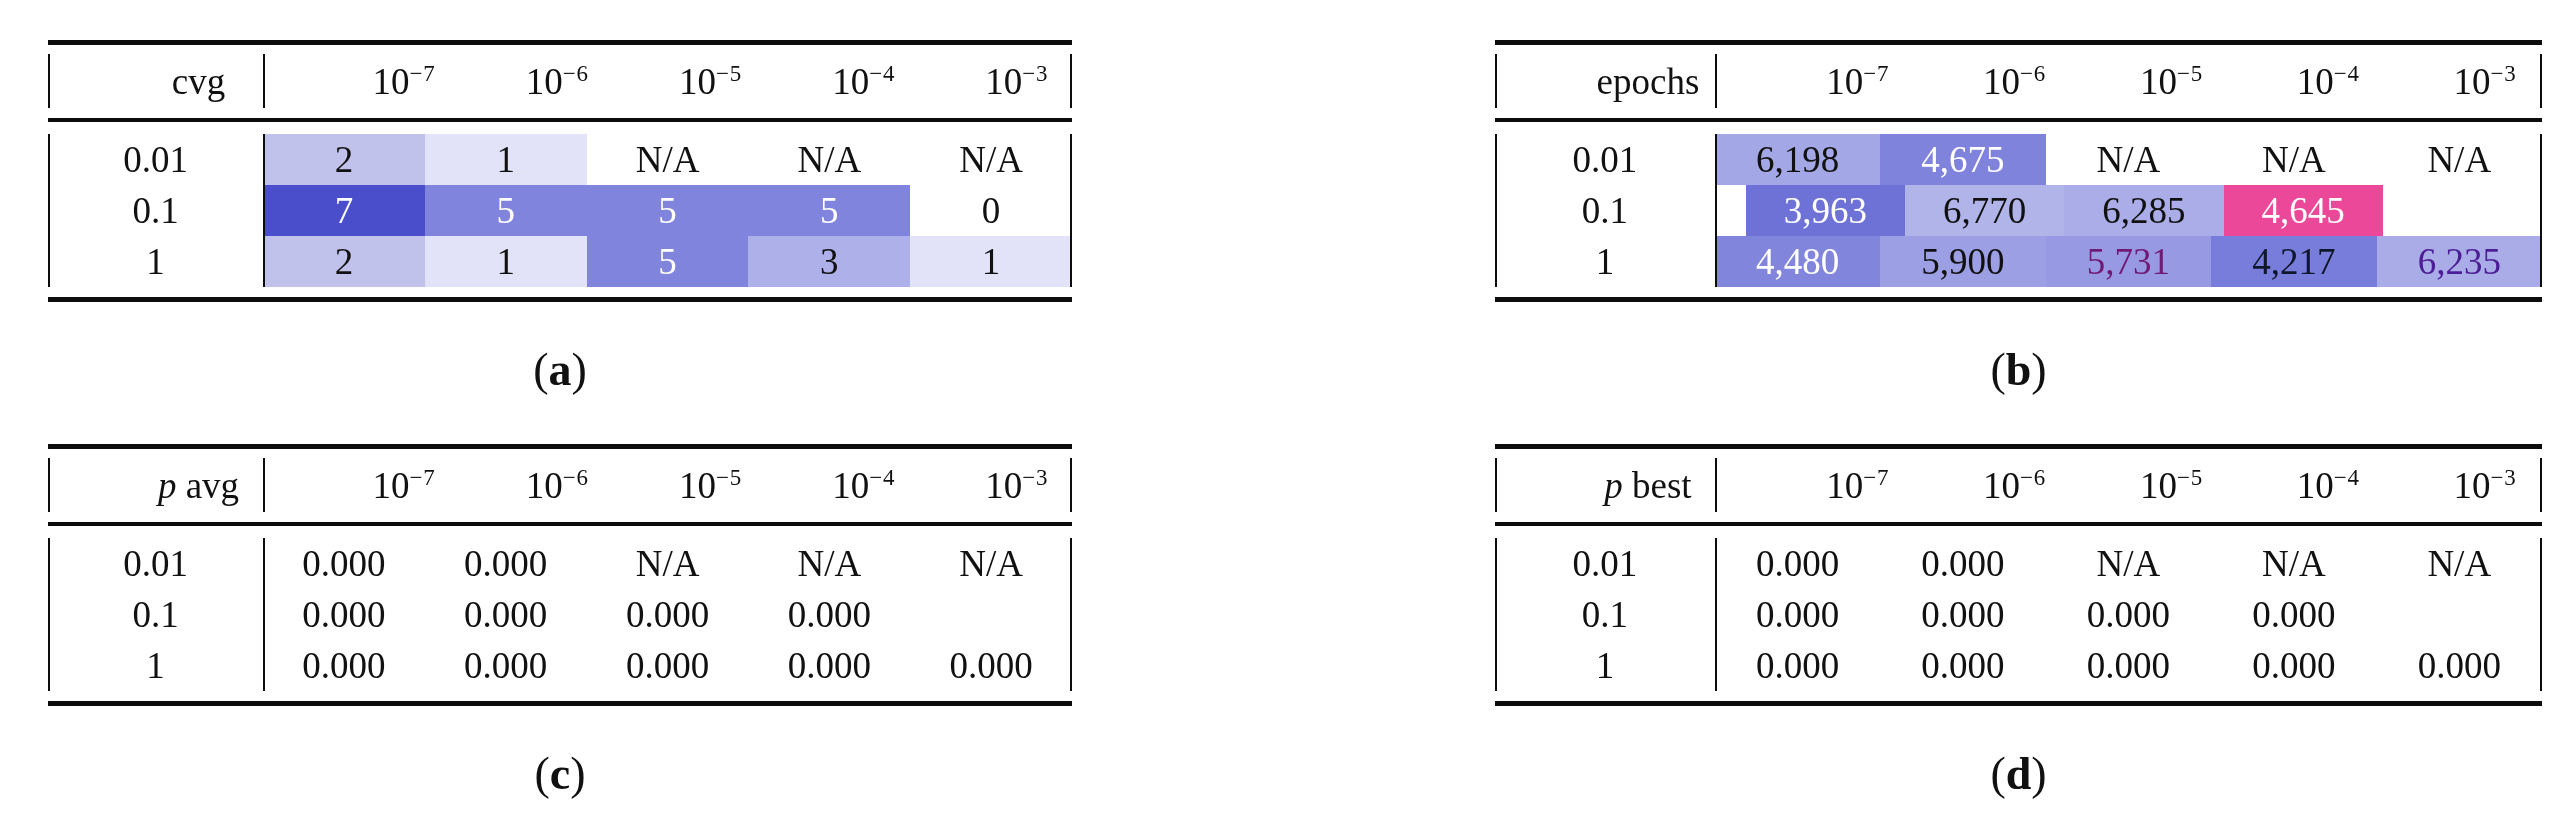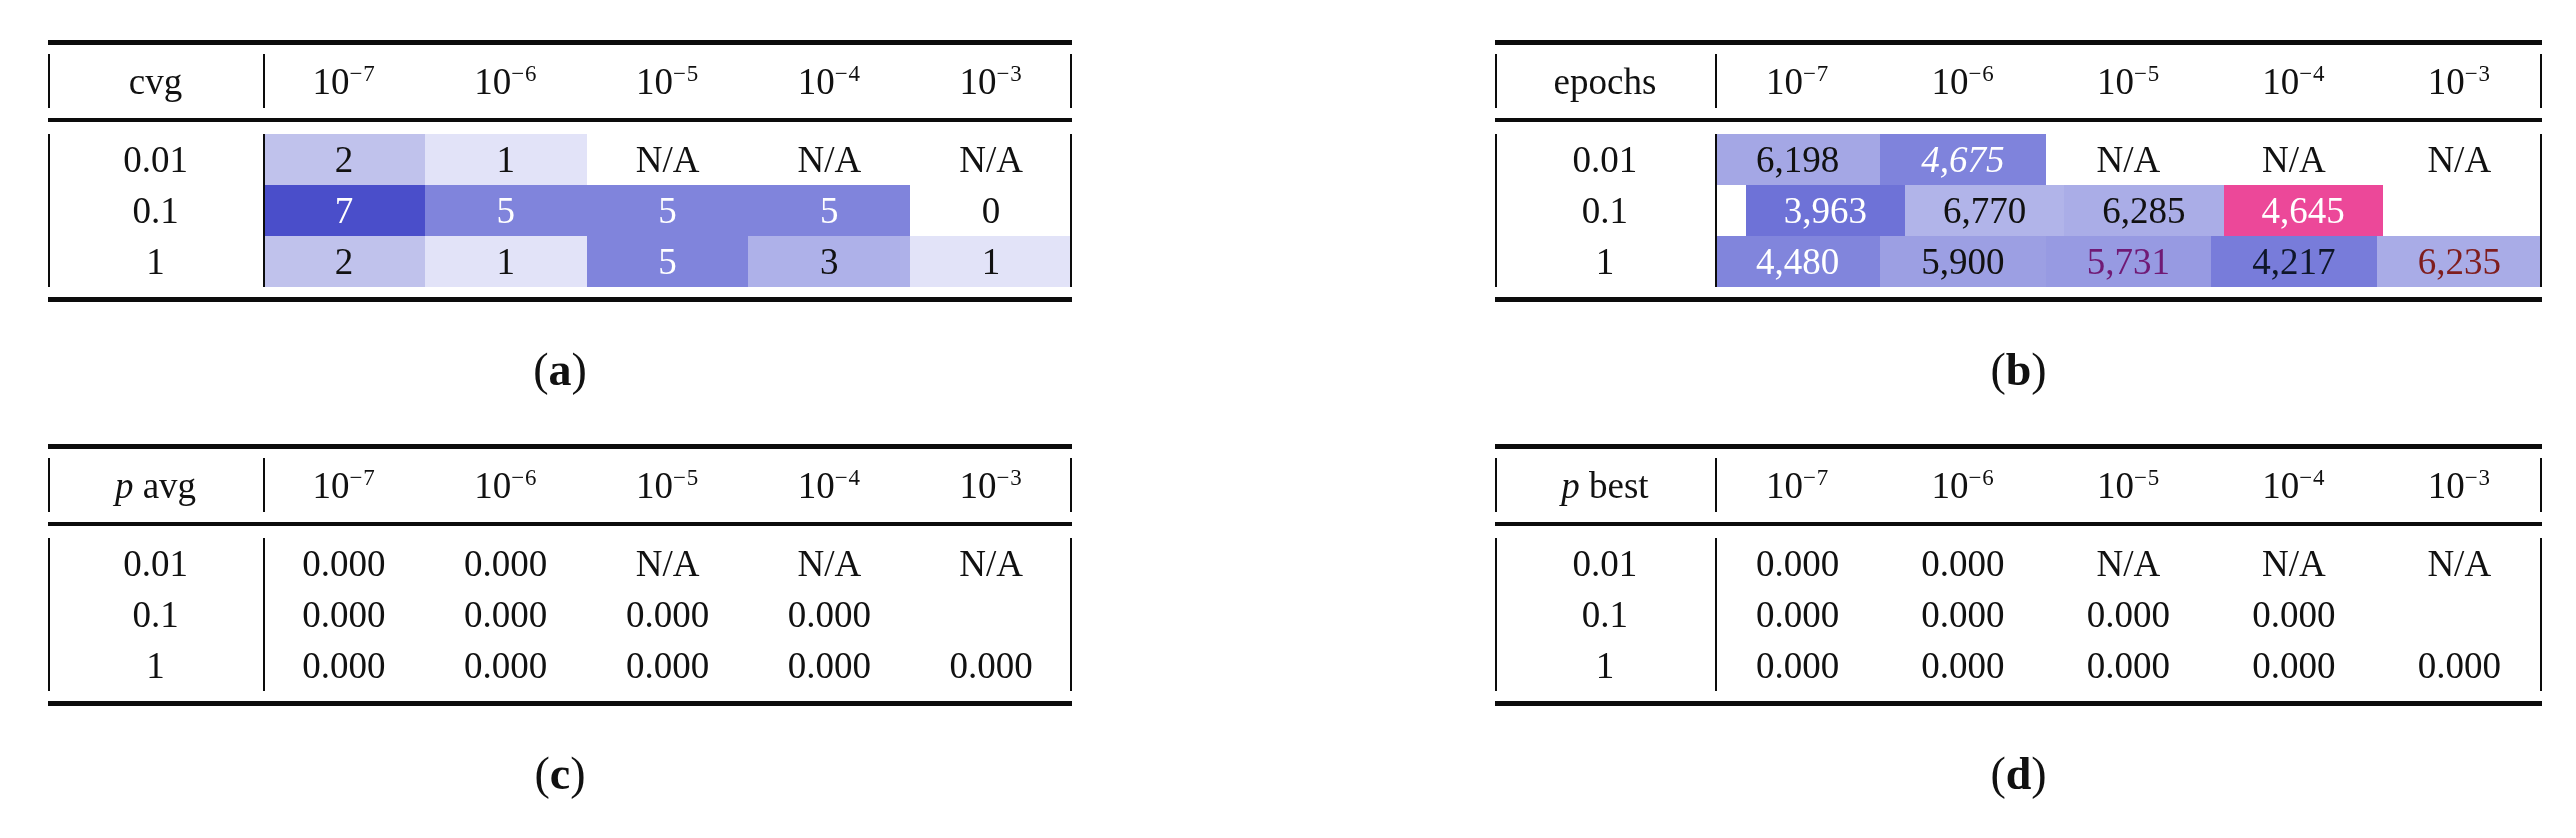--- a/index.html
+++ b/index.html
@@ -8,21 +8,21 @@
   .quadrant{position:absolute;}
   #qa{left:48px;top:40px;width:1024px;}
   #qb{left:1495px;top:40px;width:1047px;}
   #qc{left:48px;top:444px;width:1024px;}
   #qd{left:1495px;top:444px;width:1047px;}
 
   .ptable{width:100%;}
   .rule{height:4.8px;background:#0c0c0c;}
   .rule.mid{height:4px;}
   .hrow{position:relative;display:flex;align-items:center;height:73px;}
-  .hcell{text-align:center;font-size:37px;line-height:1;}
+  .hcell{text-align:center;font-size:37px;line-height:1;padding-left:43px;}
   .label-col{width:21%;flex:none;}
   .data-col{flex:1;}
   .sup{font-size:0.62em;vertical-align:0.55em;letter-spacing:0.8px;}
   .ital{font-style:italic;}
   .vbar{position:absolute;width:2.4px;background:#0c0c0c;top:9.6px;bottom:9.6px;}
   .v-left{left:0;}
   .v-mid{left:21%;}
   .v-right{right:0;}
   .tbody{position:relative;margin:12.7px 0 9.6px 0;}
   .tbody .vbar{top:0;bottom:0;}
@@ -99,40 +99,40 @@
       <div class="hcell data-col"><span>10</span><sup class="sup">−3</sup></div>
     </div>
     <div class="rule mid"></div>
     <div class="tbody">
       <div class="vbar v-left"></div>
       <div class="vbar v-mid"></div>
       <div class="vbar v-right"></div>
       <div class="brow">
         <div class="bcell label-col">0.01</div>
         <div class="bcell data-col" style="background-color: rgb(164, 167, 229); color: rgb(17, 17, 17);">6,198</div>
-        <div class="bcell data-col" style="background-color: rgb(127, 131, 220); color: rgb(255, 255, 255); font-style: italic;">4,675</div>
+        <div class="bcell data-col" style="background-color: rgb(127, 131, 220); color: rgb(255, 255, 255);">4,675</div>
         <div class="bcell data-col" style="background-color: rgb(255, 255, 255); color: rgb(17, 17, 17);">N/A</div>
         <div class="bcell data-col" style="background-color: rgb(255, 255, 255); color: rgb(17, 17, 17);">N/A</div>
         <div class="bcell data-col" style="background-color: rgb(255, 255, 255); color: rgb(17, 17, 17);">N/A</div>
       </div>
       <div class="brow">
         <div class="bcell label-col">0.1</div>
         <div class="bcell data-col" style="background-color: rgb(110, 114, 215); color: rgb(255, 255, 255); margin-left: 31px;">3,963</div>
         <div class="bcell data-col" style="background-color: rgb(177, 180, 233); color: rgb(17, 17, 17);">6,770</div>
         <div class="bcell data-col" style="background-color: rgb(170, 173, 231); color: rgb(17, 17, 17);">6,285</div>
         <div class="bcell data-col" style="background-color: #ec4899; color: rgb(255, 255, 255);">4,645</div>
         <div class="bcell data-col" style="background-color: rgb(255, 255, 255); color: rgb(17, 17, 17);"></div>
       </div>
       <div class="brow">
         <div class="bcell label-col">1</div>
         <div class="bcell data-col" style="background-color: rgb(129, 133, 220); color: rgb(255, 255, 255);">4,480</div>
         <div class="bcell data-col" style="background-color: rgb(156, 159, 227); color: rgb(17, 17, 17);">5,900</div>
         <div class="bcell data-col" style="background-color: rgb(151, 154, 226); color: #701a75;">5,731</div>
         <div class="bcell data-col" style="background-color: rgb(120, 124, 218); color: #0f172a;">4,217</div>
-        <div class="bcell data-col" style="background-color: rgb(169, 172, 231); color: #7f1d1d;">6,235</div>
+        <div class="bcell data-col" style="background-color: rgb(169, 172, 231); color: #4c1d95;">6,235</div>
       </div>
     </div>
     <div class="rule bottom"></div>
   </div>
   <div class="caption"><span>(</span><b>b</b><span>)</span></div>
 </div>
 
 <div class="quadrant" id="qc">
   <div class="ptable">
     <div class="rule top"></div>

